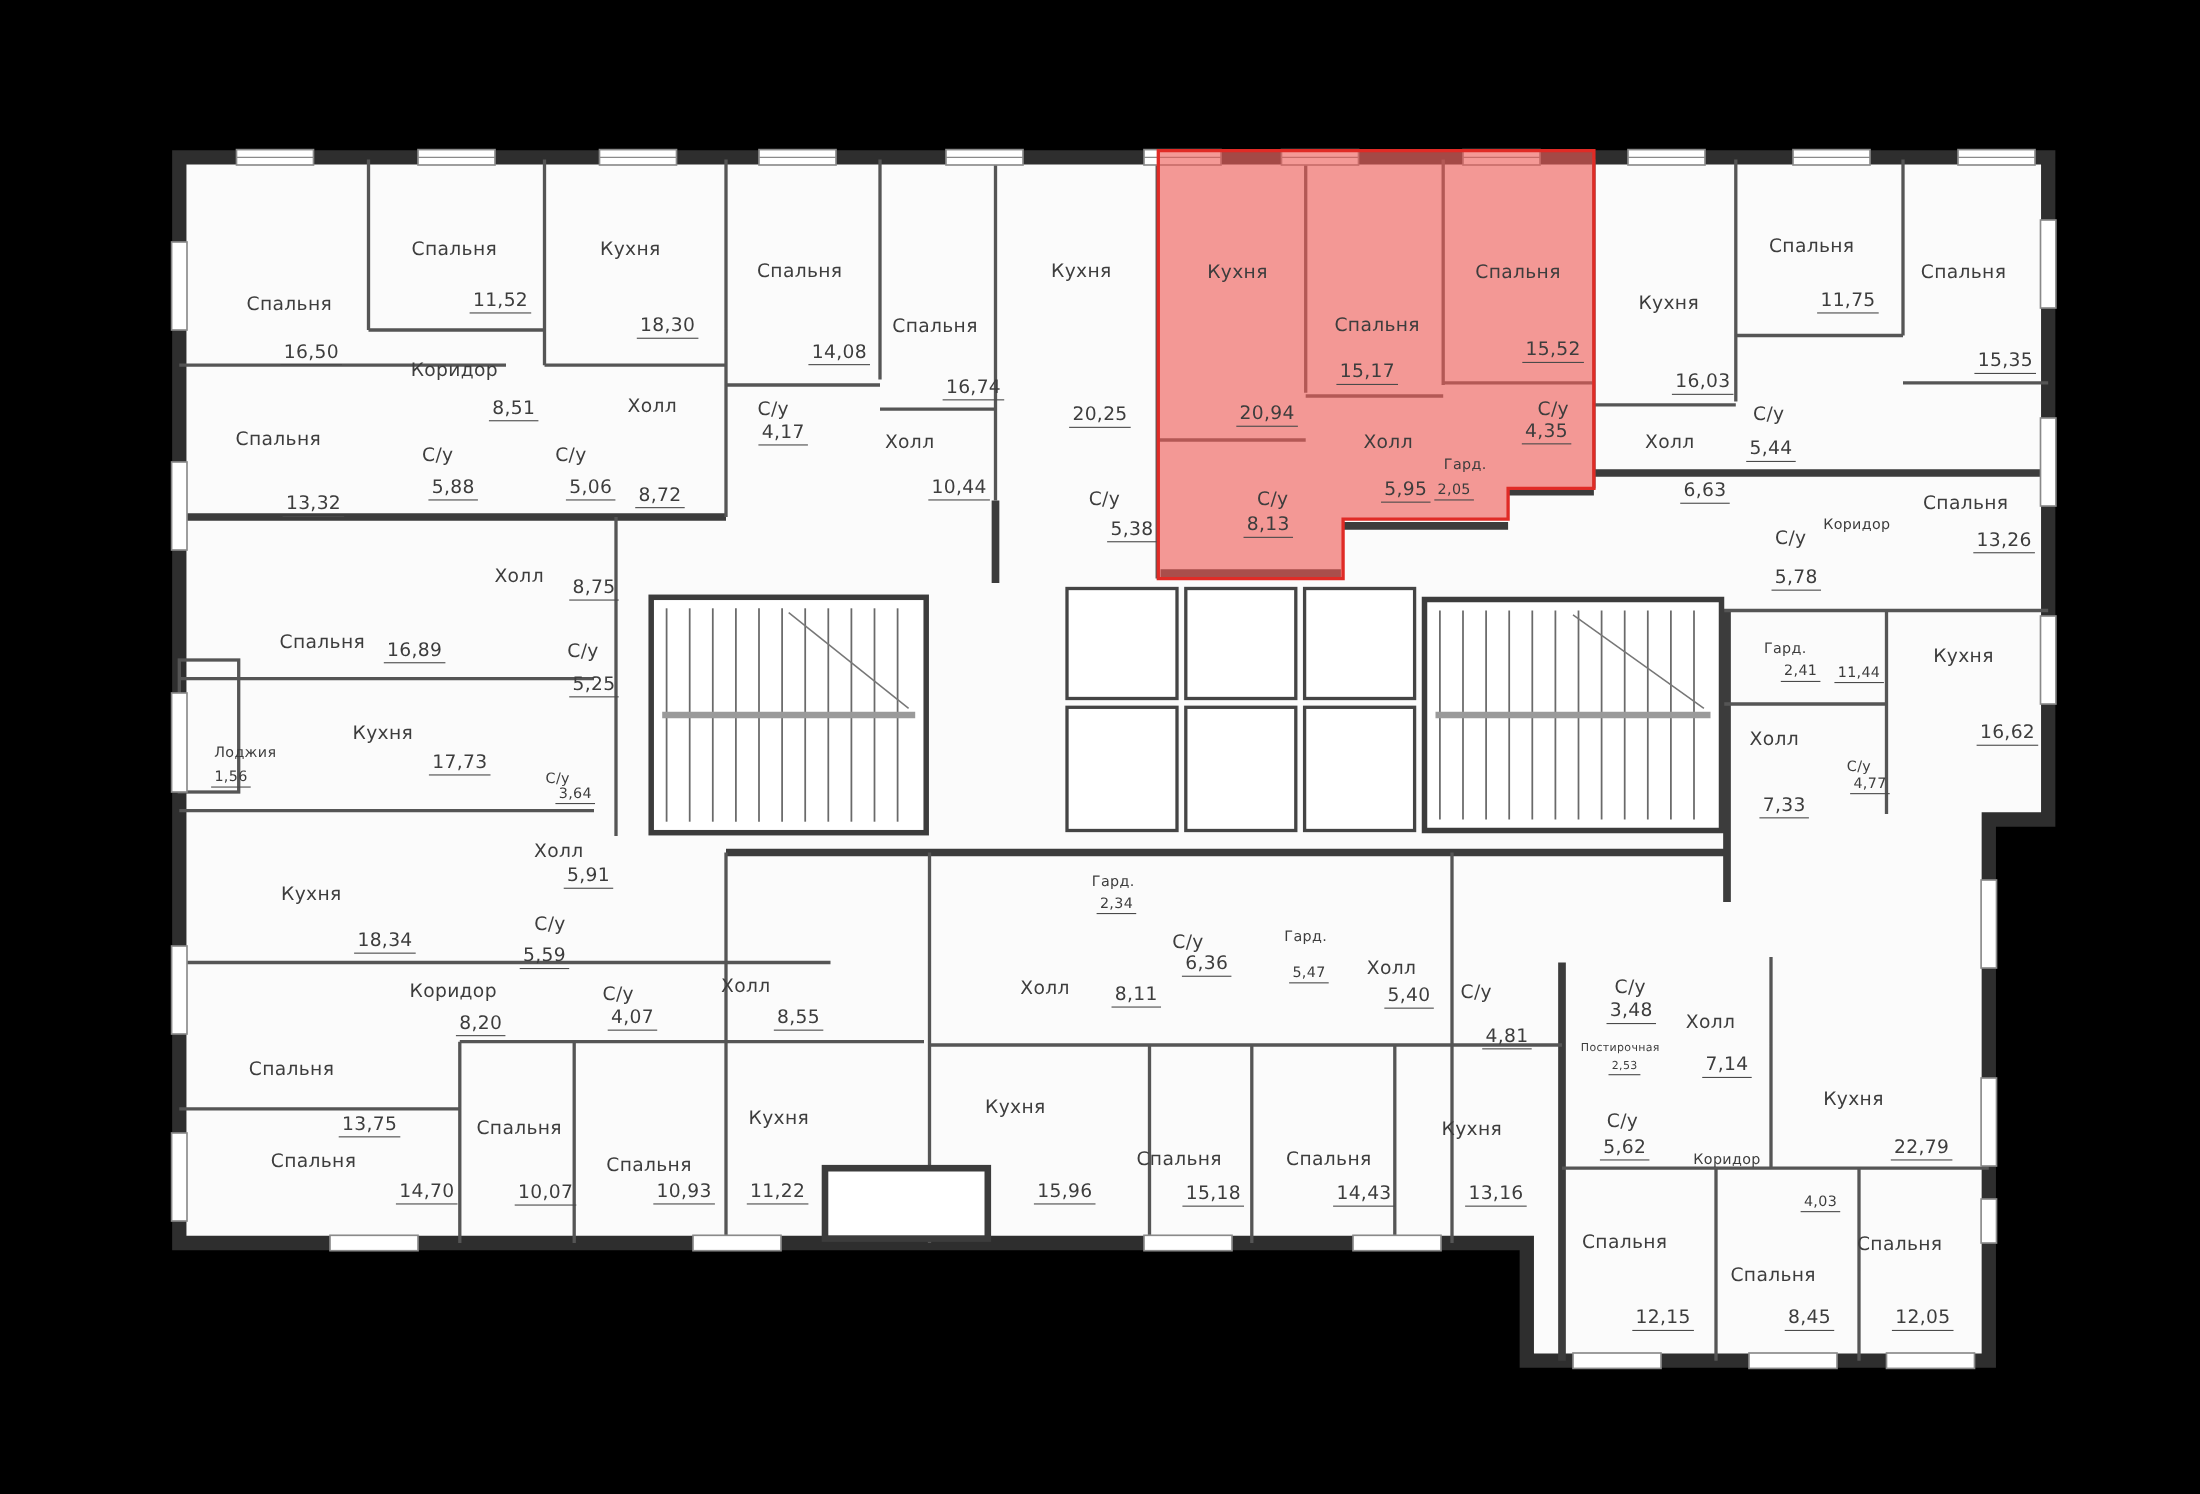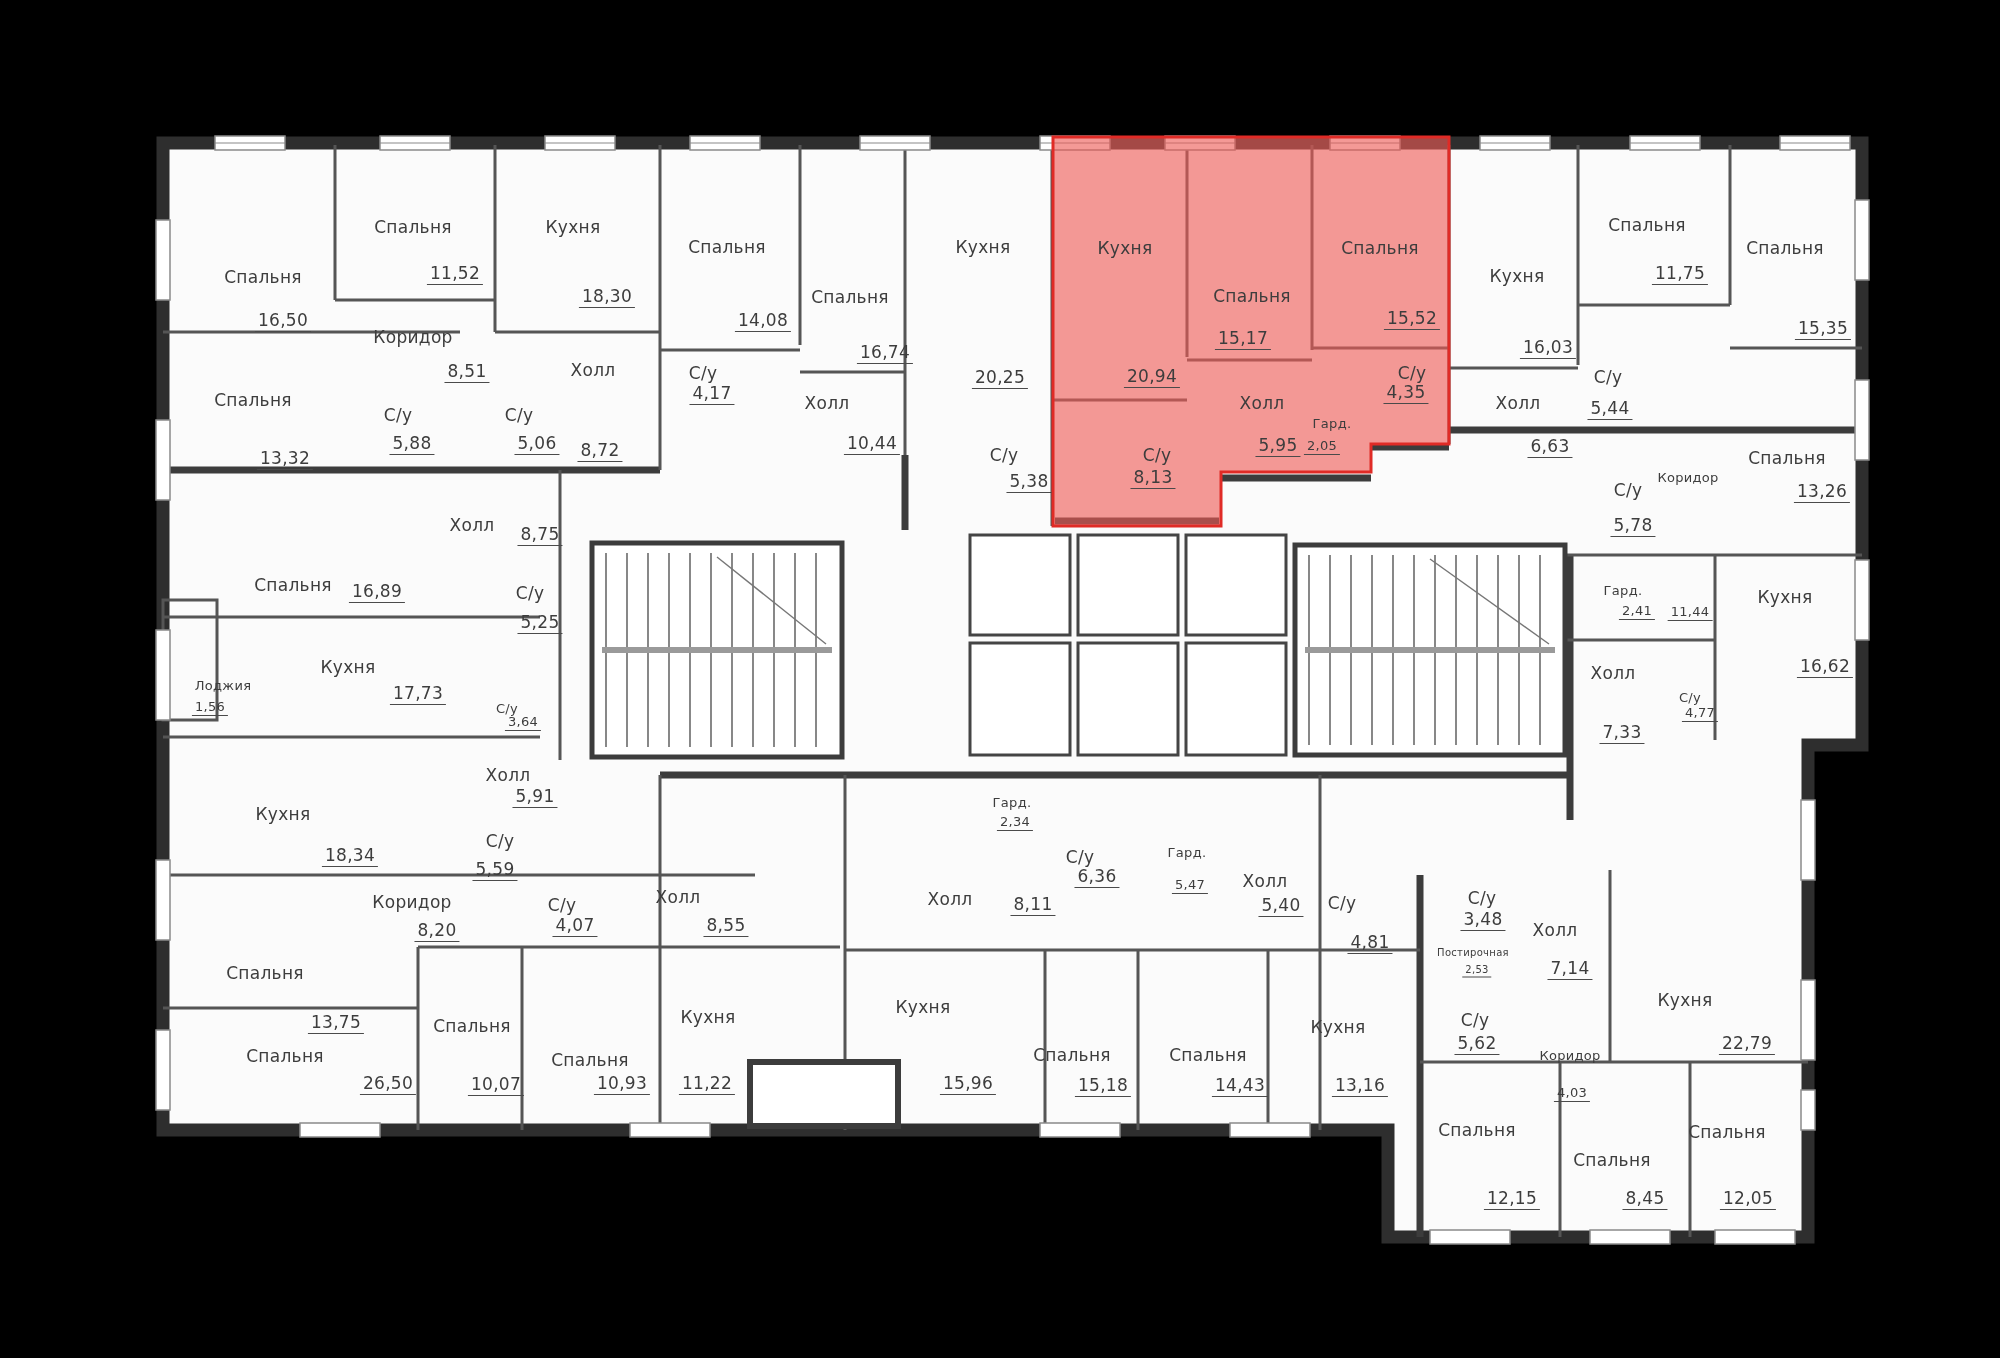--- a/index.html
+++ b/index.html
@@ -237,21 +237,21 @@
       <div class="room-area" style="left: 350px; top: 857px;">18,34</div>
       <div class="room-name" style="left: 500px; top: 841px;">С/у</div>
       <div class="room-area" style="left: 495px; top: 871px;">5,59</div>
       <div class="room-name" style="left: 412px; top: 902px;">Коридор</div>
       <div class="room-area" style="left: 437px; top: 932px;">8,20</div>
       <div class="room-name" style="left: 562px; top: 905px;">С/у</div>
       <div class="room-area" style="left: 575px; top: 927px;">4,07</div>
       <div class="room-name" style="left: 265px; top: 973px;">Спальня</div>
       <div class="room-area" style="left: 336px; top: 1024px;">13,75</div>
       <div class="room-name" style="left: 285px; top: 1056px;">Спальня</div>
-      <div class="room-area" style="left: 388px; top: 1085px;">26,50</div>
+      <div class="room-area" style="left: 388px; top: 1085px;">14,70</div>
       <div class="room-name" style="left: 472px; top: 1026px;">Спальня</div>
       <div class="room-area" style="left: 496px; top: 1086px;">10,07</div>
       <div class="room-name" style="left: 590px; top: 1060px;">Спальня</div>
       <div class="room-area" style="left: 622px; top: 1085px;">10,93</div>
       <div class="room-name" style="left: 678px; top: 897px;">Холл</div>
       <div class="room-area" style="left: 726px; top: 927px;">8,55</div>
       <div class="room-name" style="left: 708px; top: 1017px;">Кухня</div>
       <div class="room-area" style="left: 707px; top: 1085px; text-align: center;">11,22</div>
       <div class="room-name sm" style="left: 1012px; top: 802px;">Гард.</div>
       <div class="room-area sm" style="left: 1015px; top: 823px;">2,34</div>
@@ -277,21 +277,21 @@
       <div class="room-area xs" style="left: 1477px; top: 971px;">2,53</div>
       <div class="room-name" style="left: 1338px; top: 1027px;">Кухня</div>
       <div class="room-area" style="left: 1360px; top: 1087px;">13,16</div>
       <div class="room-name" style="left: 1475px; top: 1020px;">С/у</div>
       <div class="room-area" style="left: 1477px; top: 1045px;">5,62</div>
       <div class="room-name" style="left: 1555px; top: 930px;">Холл</div>
       <div class="room-area" style="left: 1570px; top: 970px;">7,14</div>
       <div class="room-name" style="left: 1685px; top: 1000px;">Кухня</div>
       <div class="room-area" style="left: 1747px; top: 1045px;">22,79</div>
       <div class="room-name sm" style="left: 1570px; top: 1055px;">Коридор</div>
-      <div class="room-area sm" style="left: 1572px; top: 1094px;">4,03</div>
+      <div class="room-area sm" style="left: 1655px; top: 1094px;">4,03</div>
       <div class="room-name" style="left: 1477px; top: 1130px;">Спальня</div>
       <div class="room-area" style="left: 1512px; top: 1200px;">12,15</div>
       <div class="room-name" style="left: 1612px; top: 1160px;">Спальня</div>
       <div class="room-area" style="left: 1645px; top: 1200px;">8,45</div>
       <div class="room-name" style="left: 1727px; top: 1132px;">Спальня</div>
       <div class="room-area" style="left: 1748px; top: 1200px;">12,05</div>
     </div>
 </div>
 
 </body></html>

